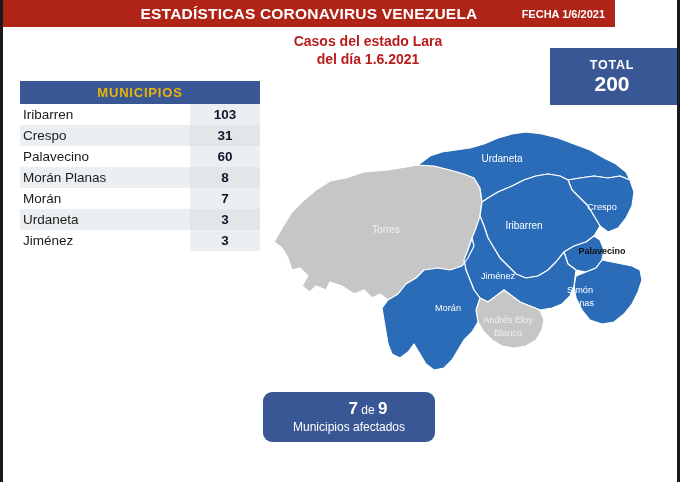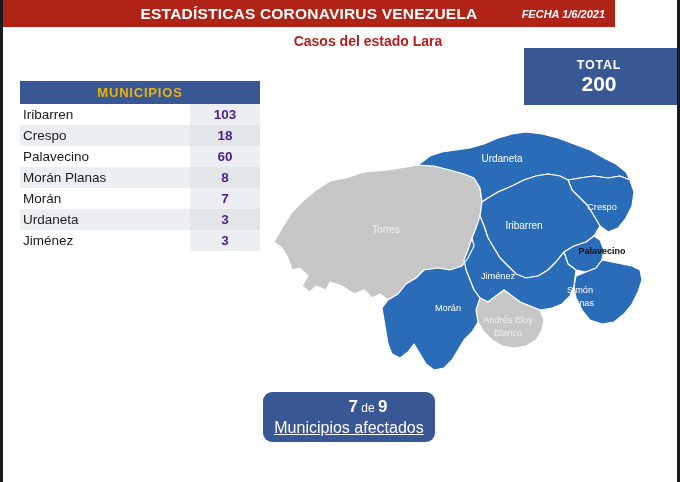--- a/index.html
+++ b/index.html
@@ -46,21 +46,20 @@
     white-space: nowrap;
   }
   .banner-date {
     position: absolute;
     right: 10px;
     top: 50%;
     transform: translateY(-50%);
     color: #ffffff;
     font-size: 11px;
     font-weight: bold;
-    font-style: italic;
     white-space: nowrap;
   }
 
   
   .main-title {
     position: absolute;
     left: 200px;
     top: 32px;
     width: 330px;
     text-align: center;
@@ -68,21 +67,21 @@
     font-size: 14px;
     font-weight: bold;
     line-height: 1.32;
   }
 
   
   .total-box {
     position: absolute;
     right: -3px;
     top: 48px;
-    width: 156px;
+    width: 130px;
     height: 57px;
     background: #3a5795;
     border-right: 3px solid #1a1a1a;
     box-sizing: border-box;
     display: flex;
     flex-direction: column;
     align-items: center;
     justify-content: center;
     padding-right: 3px;
   }
@@ -131,21 +130,21 @@
     padding-left: 3px;
     font-size: 13.5px;
     color: #1b1b1b;
     width: 170px;
     white-space: nowrap;
   }
   .cell-val {
     text-align: center;
     font-size: 13.5px;
     font-weight: bold;
-    color: #4c1d95;
+    color: #0f172a;
     width: 70px;
     background: #eceff1;
   }
   .trow.even .cell-val { background: #e2e6e9; }
 
   
   .map-wrap {
     position: absolute;
     left: 265px;
     top: 118px;
@@ -182,37 +181,37 @@
   .footer-line1 {
     color: #ffffff;
     font-size: 12px;
     line-height: 1.1;
     margin-bottom: 2px;
     margin-left: 38px;
   }
   .footer-line1 b { font-size: 17px; font-weight: bold; }
   .footer-line2 {
     color: #ffffff;
-    font-size: 16px;
+    font-size: 12px;
     line-height: 1.1;
-    text-decoration: underline;
   }
 </style>
 </head>
 <body>
 
 <div id="root">
 
   <div class="banner">
     <span class="banner-title">ESTADÍSTICAS CORONAVIRUS VENEZUELA</span>
     <span class="banner-date">FECHA 1/6/2021</span>
   </div>
 
   <div class="main-title">
     <div>Casos del estado Lara</div>
+    <div>del día 1.6.2021</div>
   </div>
 
   <div class="total-box">
     <span class="total-label">TOTAL</span>
     <span class="total-value">200</span>
   </div>
 
   <table class="table">
     <thead>
       <tr class="table-head">
@@ -221,21 +220,21 @@
         </th>
       </tr>
     </thead>
     <tbody id="table-body">
         <tr class="trow odd">
           <td class="cell-name">Iribarren</td>
           <td class="cell-val">103</td>
         </tr>
         <tr class="trow even">
           <td class="cell-name">Crespo</td>
-          <td class="cell-val">18</td>
+          <td class="cell-val">31</td>
         </tr>
         <tr class="trow odd">
           <td class="cell-name">Palavecino</td>
           <td class="cell-val">60</td>
         </tr>
         <tr class="trow even">
           <td class="cell-name">Morán Planas</td>
           <td class="cell-val">8</td>
         </tr>
         <tr class="trow odd">

